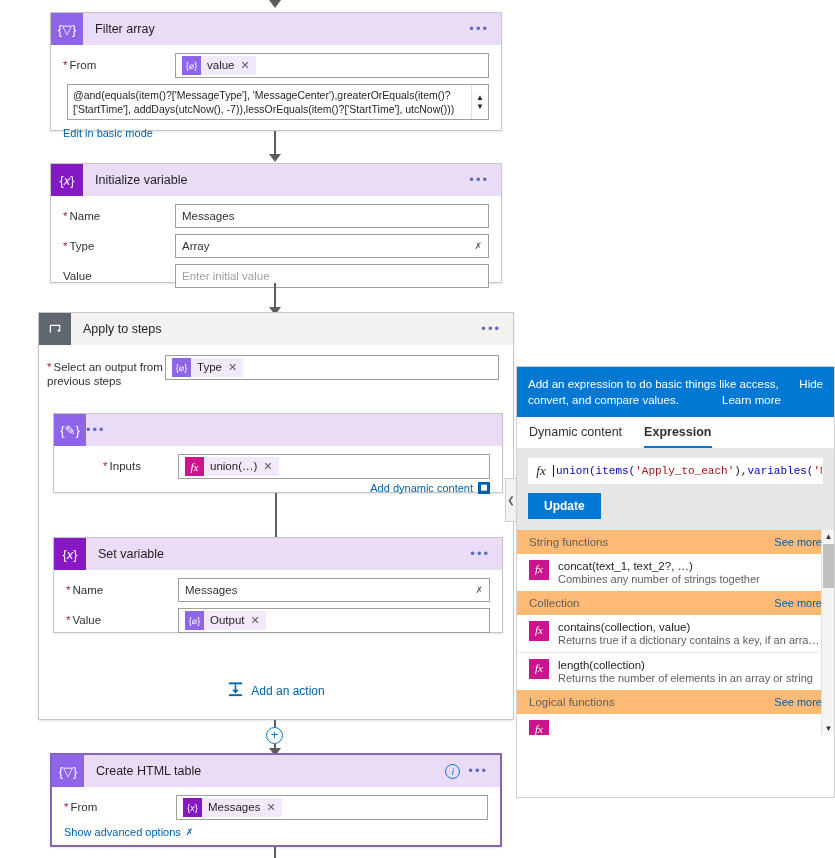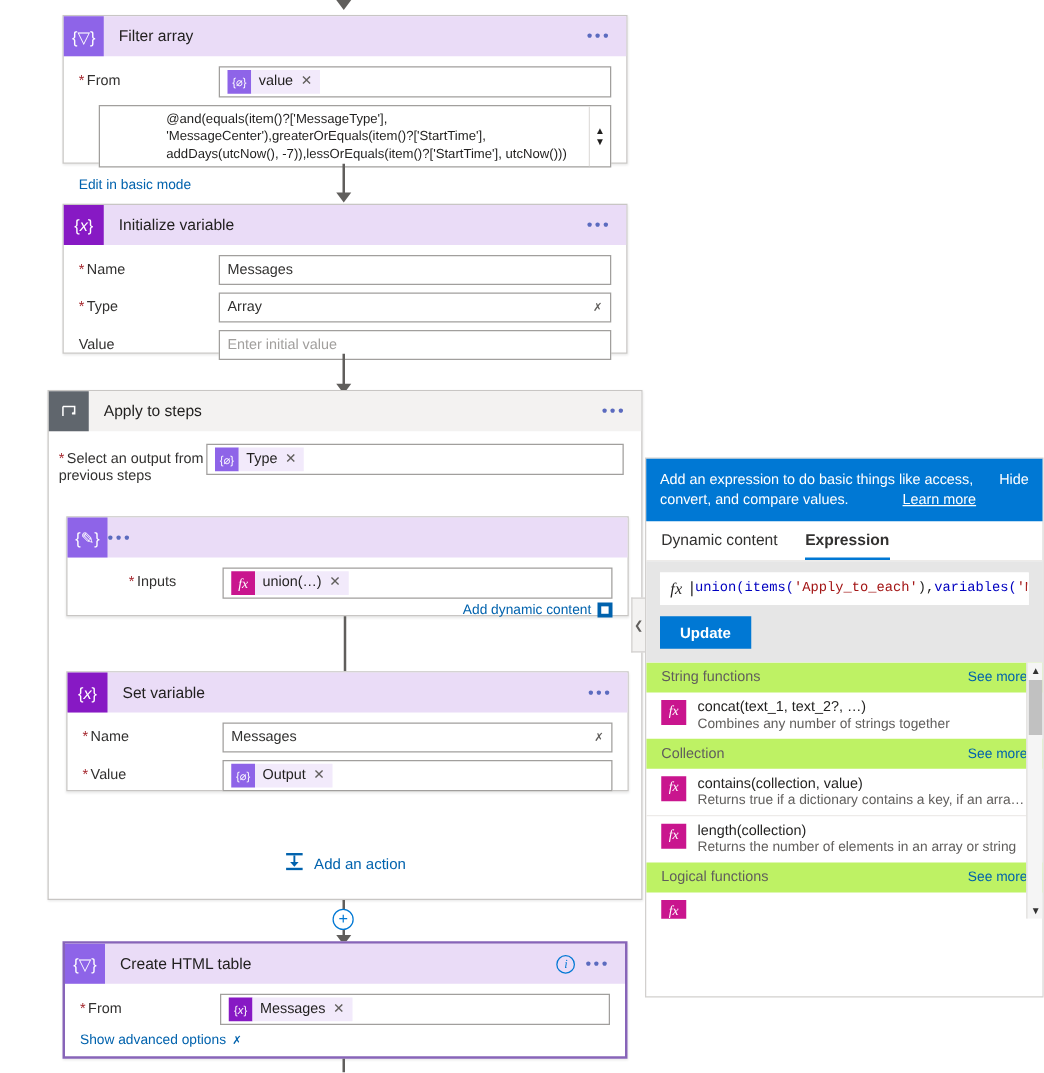--- a/index.html
+++ b/index.html
@@ -129,21 +129,21 @@
   
   #panel {
     position: absolute; background: #ffffff;
     border: 1px solid #d2d0ce;
   }
   .pnl-banner {
     background: #0078d4; color: #fff; padding: 9px 11px;
     font-size: 11.5px; line-height: 16px; display: flex;
   }
   .pnl-banner .b-txt { flex: 1; padding-right: 8px; }
-  .pnl-banner a { color: #fff; text-decoration: underline; cursor: pointer; padding-left: 40px; }
+  .pnl-banner a { color: #fff; cursor: pointer; padding-left: 40px; }
   .pnl-hide { font-size: 11.5px; cursor: pointer; white-space: nowrap; }
 
   .pnl-tabs { display: flex; gap: 22px; padding: 8px 12px 0 12px; border-bottom: 1px solid #edebe9; }
   .pnl-tab { font-size: 12.5px; color: #323130; padding-bottom: 7px; cursor: pointer; }
   .pnl-tab.active { border-bottom: 2px solid #0078d4; font-weight: bold; }
 
   .pnl-exprzone { background: #e6e6e6; padding: 9px 11px 11px 11px; }
   .expr-field {
     display: flex; align-items: center; background: #fff;
     border: 1px solid #fff; height: 26px; overflow: hidden;
@@ -163,21 +163,21 @@
   .expr-code .pl { color: #201f1e; }
   .updbtn {
     margin-top: 9px; background: #0078d4; color: #fff;
     border: none; padding: 6px 16px; font-size: 12px; font-weight: bold;
     font-family: "Liberation Sans", sans-serif; cursor: pointer;
   }
 
   .fnlist { position: relative; overflow: hidden; }
   .grp-head {
     display: flex; align-items: center; justify-content: space-between;
-    background: #bef264; padding: 6px 12px; font-size: 11.5px; color: #605e5c; text-align: right;
+    background: #fdba74; padding: 6px 12px; font-size: 11.5px; color: #605e5c; text-align: right;
   }
   .seemore { color: #0062ad; font-size: 11px; cursor: pointer; }
   .fn-item { display: flex; gap: 9px; padding: 6px 12px; cursor: pointer; }
   .fn-item + .fn-item { border-top: 1px solid #edebe9; }
   .fn-ic {
     width: 20px; height: 20px; flex: 0 0 20px; background: #c9158e; color: #fff;
     font-family: "Liberation Serif", serif; font-style: italic;
     font-size: 11px; line-height: 19px; text-align: center;
   }
   .fn-name { font-size: 11.5px; color: #201f1e; }
@@ -221,21 +221,21 @@
         <div class="field">
           <span class="chip">
             <span class="chip-ic violet">{⌀}</span>
             <span class="chip-lbl">
                 <span>value</span>
                 <span class="chip-x">✕</span>
               </span>
           </span>
         </div>
       </div>
-      <div class="exprbox" style="margin-left:16px;padding-left:48px;">
+      <div class="exprbox" style="margin-left:4px;">
         <div class="txt">@and(equals(item()?['MessageType'], 'MessageCenter'),greaterOrEquals(item()?['StartTime'], addDays(utcNow(), -7)),lessOrEquals(item()?['StartTime'], utcNow()))</div>
         <div class="spin">
           <span>▲</span>
           <span>▼</span>
         </div>
       </div>
       <div style="margin-top:6px;">
         <span class="linkbtn">Edit in basic mode</span>
       </div>
     </div>

